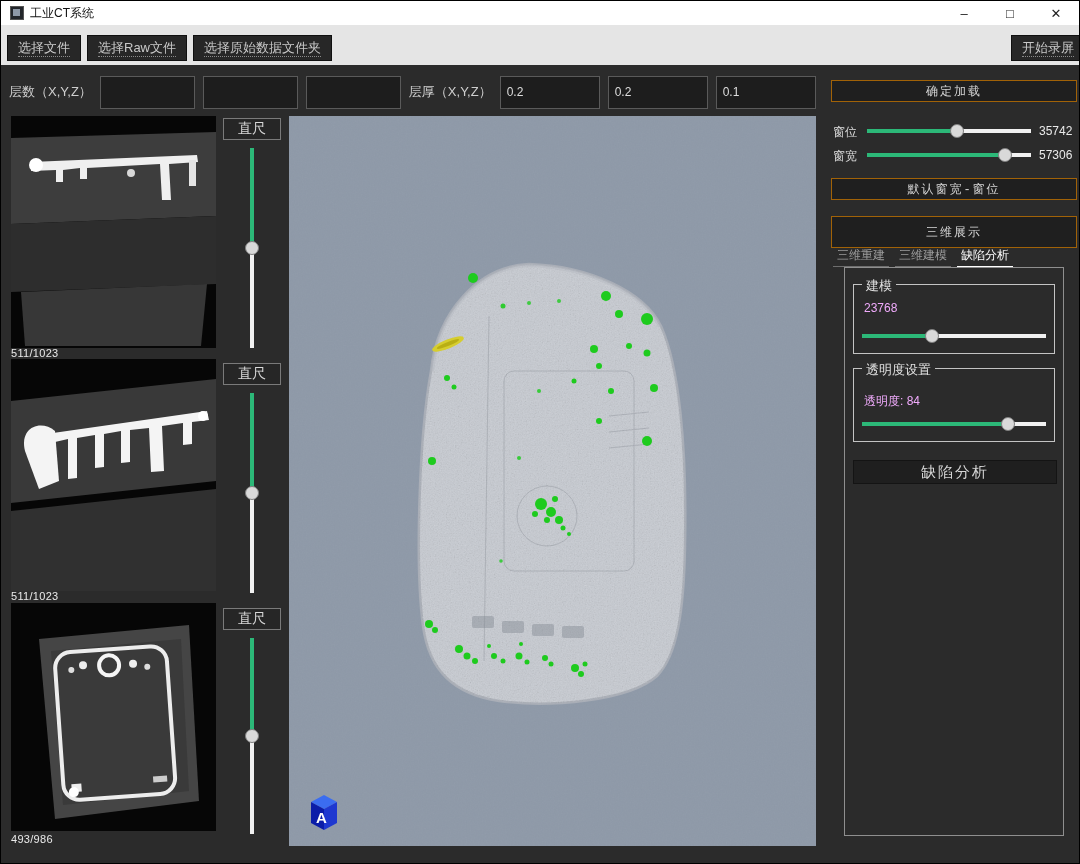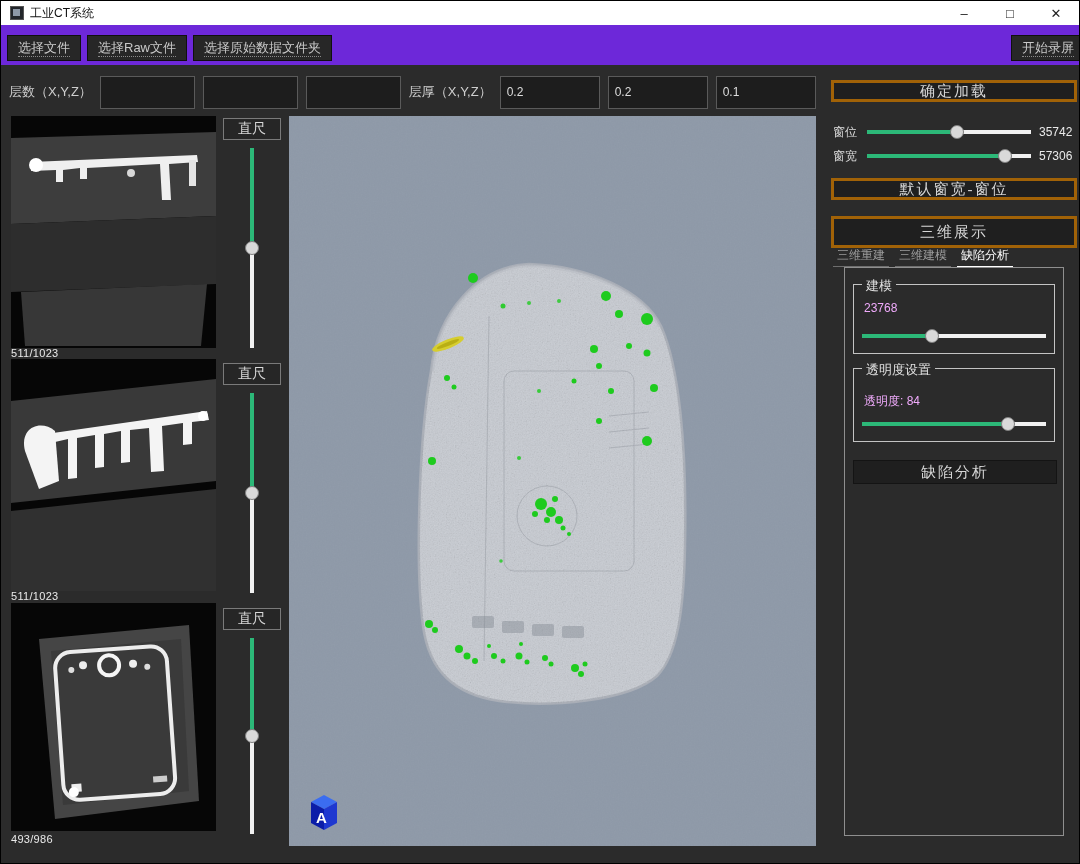--- a/index.html
+++ b/index.html
@@ -9,21 +9,21 @@
 
   
   .titlebar{position:absolute;top:0;left:0;width:100%;height:24px;background:#ffffff;display:flex;align-items:center;color:#000}
   .app-icon{width:14px;height:14px;margin:0 6px 0 9px;background:#23262b;border:1px solid #555;position:relative}
   .app-icon::after{content:"";position:absolute;left:2px;top:2px;width:7px;height:7px;background:#8e99a8}
   .title-text{font-size:12px;color:#111}
   .tb-spacer{flex:1}
   .win-btn{width:46px;height:24px;display:flex;align-items:center;justify-content:center;font-size:13px;color:#222;cursor:default}
 
   
-  .toolbar{position:absolute;top:24px;left:0;width:100%;height:40px;background:#6d28d9;display:flex;align-items:flex-end;gap:6px;padding:0 0 4px 6px}
+  .toolbar{position:absolute;top:24px;left:0;width:100%;height:40px;background:#e5e5e5;display:flex;align-items:flex-end;gap:6px;padding:0 0 4px 6px}
   .tbtn{background:#272727;border:1px solid #101010;color:#c9c9c9;font-size:13px;padding:3px 10px;white-space:nowrap}
   .tbtn span{border-bottom:1px dotted #8a8a8a;padding-bottom:1px}
   .record{margin-left:auto;margin-right:-6px}
 
   
   .paramrow{position:absolute;top:80px;left:8px;height:22px;display:flex;align-items:center;gap:8px;color:#cfcfcf;font-size:13px}
   .p-label{white-space:nowrap}
   .p-input{width:95px;height:33px;background:#1d1d1d;border:1px solid #5a5a5a;color:#ddd;font-size:12px;padding:0 6px;outline:none}
   .p-input.wide{width:100px}
 
@@ -43,26 +43,26 @@
   #vcol1 .vslider,#vcol2 .vslider{height:200px}
   #vcol3 .vslider{height:196px}
   .vslider .track{position:absolute;top:0;bottom:0;left:5px;width:4px;background:#f1f1f1}
   .vslider .fill{position:absolute;top:0;left:5px;width:4px;background:var(--green);height:calc(var(--frac)*100%)}
   .vslider .thumb{position:absolute;left:0;top:calc(var(--frac)*(100% - 14px));width:14px;height:14px;border-radius:50%;background:#d9d9d9;border:1px solid #808080}
 
   
   .viewport{position:absolute;left:288px;top:115px;width:527px;height:730px;background:#8e99a8}
 
   
-  .rbtn{position:absolute;background:var(--btnbg);border:3px solid #a16207;color:var(--txt);font-size:15px;font-family:Liberation Serif, serif;display:flex;align-items:center;justify-content:center;letter-spacing:2px}
+  .rbtn{position:absolute;background:var(--btnbg);border:1px solid #a16207;color:var(--txt);font-size:12px;font-family:Liberation Mono, monospace;display:flex;align-items:center;justify-content:center;letter-spacing:2px}
   #btn-load{left:830px;top:79px;width:246px;height:22px}
   #btn-default{left:830px;top:177px;width:246px;height:22px}
   #btn-3d{left:830px;top:215px;width:246px;height:32px}
 
-  .slider-row{position:absolute;left:832px;width:246px;height:16px;display:flex;align-items:center;gap:8px;color:#dedede;font-size:12px}
+  .slider-row{position:absolute;left:832px;width:246px;height:16px;display:flex;gap:8px;color:#dedede;font-size:12px}
   #row-wl{top:123px} #row-ww{top:147px}
   .slider-row .sl-label{width:26px;white-space:nowrap}
   .slider-row .hslider{flex:1}
   .slider-row .val{width:40px;font-size:12px;color:#eaeaea}
 
   .hslider{position:relative;height:14px;--frac:.5}
   .hslider .track{position:absolute;left:0;right:0;top:5px;height:4px;background:#f1f1f1}
   .hslider .fill{position:absolute;left:0;top:5px;height:4px;background:var(--green);width:calc(var(--frac)*100%)}
   .hslider .thumb{position:absolute;top:0;left:calc(var(--frac)*(100% - 14px));width:14px;height:14px;border-radius:50%;background:#d9d9d9;border:1px solid #808080}
 

